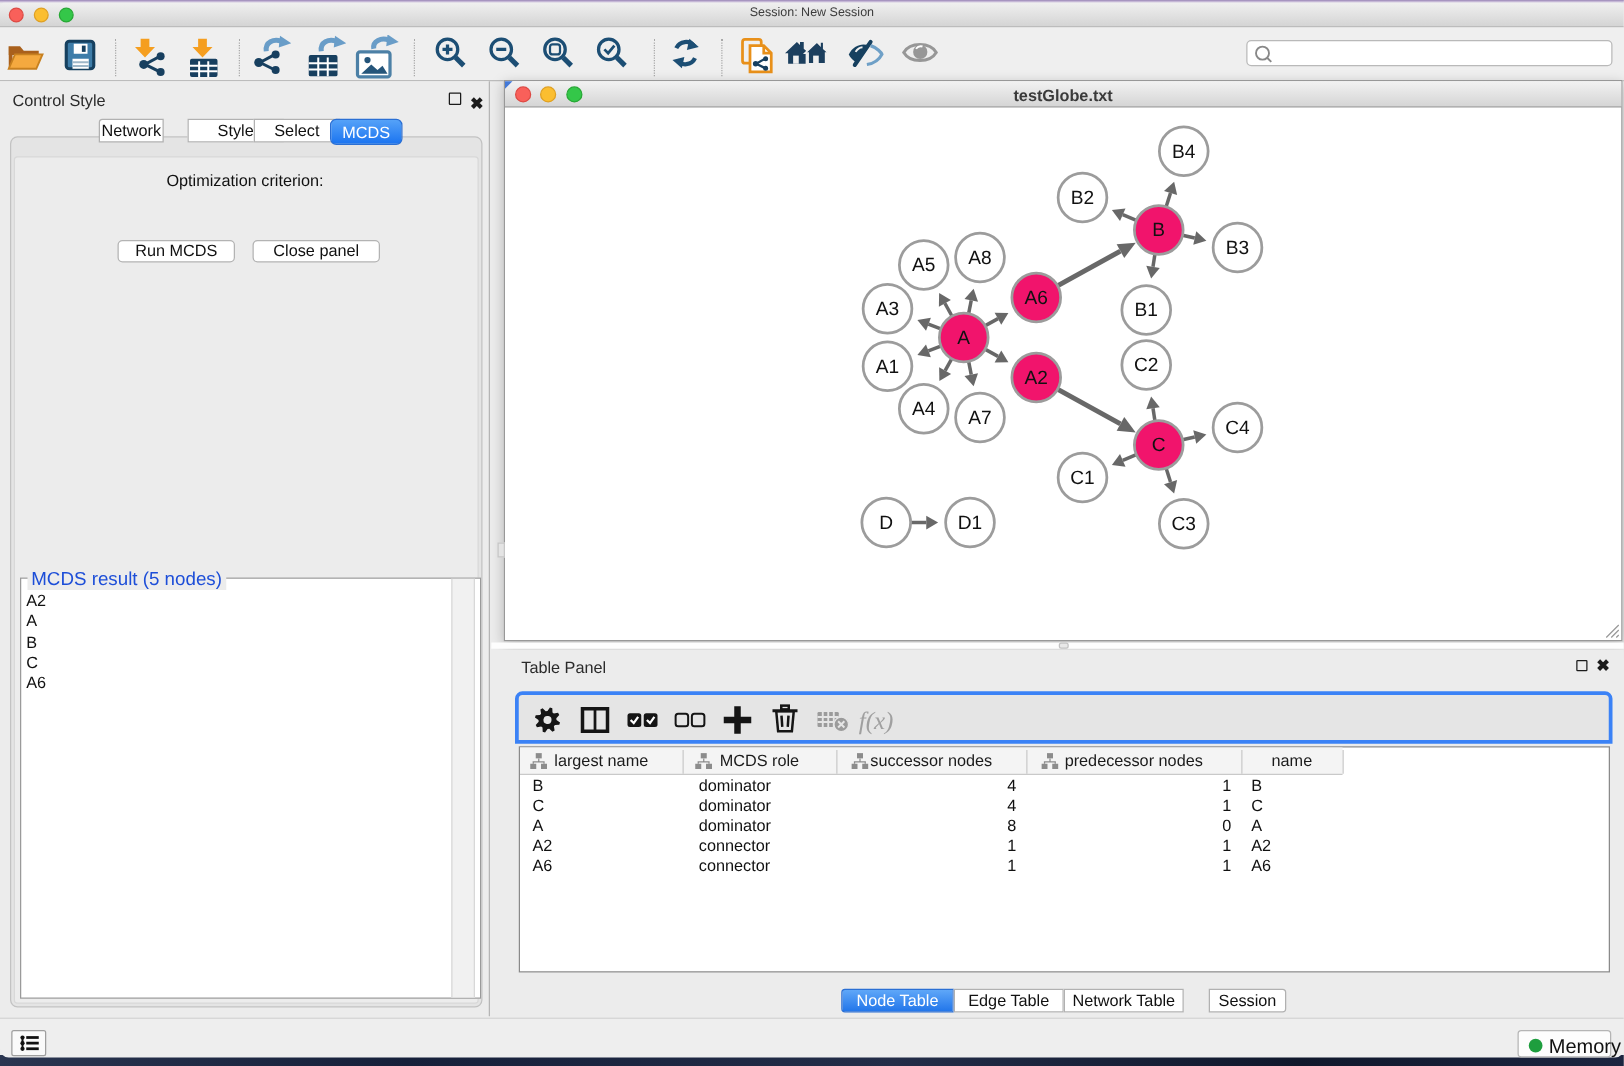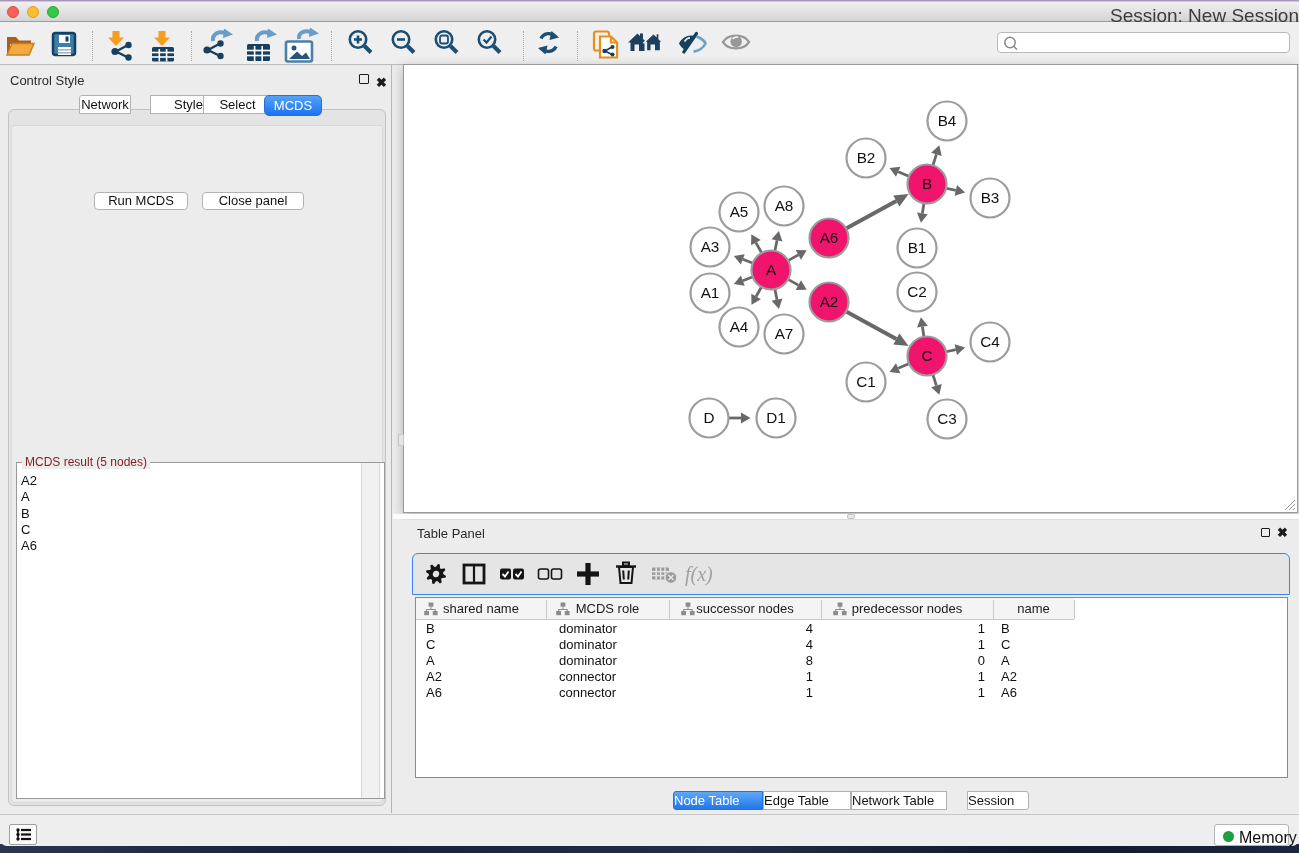--- a/index.html
+++ b/index.html
@@ -1,36 +1,36 @@
 <!DOCTYPE html>
 <html><head><meta charset="utf-8">
 <style>
 *{margin:0;padding:0;box-sizing:border-box}
 html,body{width:1299px;height:853px}
 body{position:relative;font-family:"Liberation Sans",sans-serif;background:#ececec;overflow:hidden}
 .abs{position:absolute}
 #topstrip{left:0;top:0;width:1299px;height:2px;background:#cfc3de;border-top:1px solid #a795c0}
 #titlebar{left:0;top:2px;width:1299px;height:20px;background:linear-gradient(#f0f0f0,#d4d4d4);border-bottom:1px solid #9c9c9c;border-radius:4px 4px 0 0}
 #titlebar .tl{position:absolute;width:12px;height:12px;border-radius:50%;top:4px}
-#ttext{width:100%;text-align:right;font-size:19px;color:#3c3c3c;padding-top:3px}
+#ttext{width:100%;text-align:center;font-size:10px;color:#3c3c3c;padding-top:3px}
 #toolbar{left:0;top:22px;width:1299px;height:43px;background:#efefef;border-bottom:1px solid #bcbcbc}
 .tsep{position:absolute;top:9px;height:30px;width:0;border-left:1px dotted #a9a9a9}
 #searchbox{position:absolute;left:997px;top:10px;width:293px;height:21px;background:#fff;border:1px solid #b9b9b9;border-radius:4px}
 #cpanel{left:0;top:65px;width:392px;height:748px;background:#ececec;border-right:1px solid #b5b5b5}
 #cptitle{position:absolute;left:10px;top:8px;font-size:13px;color:#2b2b2b}
 .dockbtn{position:absolute;top:10px;font-weight:bold;color:#1b1b1b;font-size:12px}
 #cpbody{position:absolute;left:8px;top:44px;width:378px;height:697px;background:#e4e4e4;border:1px solid #c2c2c2;border-radius:6px}
 .tabrow{position:absolute;left:79px;top:30px;height:19px}
 .tab{position:absolute;top:0;height:19px;background:#fff;border:1px solid #b1b1b1;font-size:13px;text-align:center;line-height:17px;color:#111}
 .tabsel{top:0;height:21px;background:linear-gradient(#55a2f8,#1b74f0);color:#fff;border:1px solid #2a6fd4;border-radius:5px;line-height:19px}
 
 .hdrsep{position:absolute;top:2px;height:19px;width:0;border-left:1px solid #c9c9c9}
 .hcell{position:absolute;top:3px;height:19px;text-align:center;font-size:13px;color:#1b1b1b}
 .tcol{position:absolute;font-size:13px;color:#111;line-height:16px}
-.btab{position:absolute;top:0;height:19px;background:#fff;border:1px solid #b1b1b1;font-size:13px;text-align:left;line-height:17px;color:#111}
+.btab{position:absolute;top:0;height:19px;background:#fff;border:1px solid #b1b1b1;font-size:13px;text-align:center;line-height:17px;color:#111}
 .btabsel{background:linear-gradient(#5fa7f8,#2276ea);color:#fff;border:1px solid #2a6fd4}
 .hico{position:absolute;top:4px}
 </style></head>
 <body>
 <div id="topstrip" class="abs"></div>
 <div id="titlebar" class="abs">
  <div class="tl" style="left:7px;background:#f9605a;border:1px solid #dd4a44"></div>
  <div class="tl" style="left:27px;background:#fbbe30;border:1px solid #dfa023"></div>
  <div class="tl" style="left:47px;background:#34c749;border:1px solid #27a835"></div>
  <div id="ttext">Session: New Session</div>
@@ -177,30 +177,38 @@
  <div class="dockbtn" style="left:376px;font-size:13px">✖</div>
  <div id="cpbody">
       <div style="position:absolute;left:2px;top:15px;width:372px;height:678px;background:#ececec;border:1px solid #d8d8d8;border-radius:3px"></div>
     </div>
  <div class="tabrow">
   <div class="tab" style="left:0;width:52px;border-radius:3px 0 0 0">Network</div>
   <div class="tab" style="left:71px;width:77px">Style</div>
   <div class="tab" style="left:124px;width:69px">Select</div>
   <div class="tab tabsel" style="left:185px;width:58px">MCDS</div>
  </div>
+ <div class="abs" style="left:0;top:72px;width:392px;text-align:center;font-size:13px;color:#111">Optimization criterion:</div>
  <div class="abs" style="left:94px;top:127px;width:94px;height:18px;background:#fff;border:1px solid #b3b3b3;border-radius:4px;text-align:center;font-size:13px;line-height:16px;color:#111">Run MCDS</div>
  <div class="abs" style="left:202px;top:127px;width:102px;height:18px;background:#fff;border:1px solid #b3b3b3;border-radius:4px;text-align:center;font-size:13px;line-height:16px;color:#111">Close panel</div>
  <div class="abs" style="left:16px;top:397px;width:369px;height:337px;border:1px solid #9a9a9a;background:#fff">
    <div class="abs" style="left:344px;top:0px;width:19px;height:335px;background:#f1f1f1;border-left:1px solid #d8d8d8;border-right:1px solid #d8d8d8"></div>
    <div class="abs" style="left:4px;top:10px;font-size:13px;color:#111;line-height:16.3px">A2<br>A<br>B<br>C<br>A6</div>
  </div>
- <div class="abs" style="left:22px;top:390px;background:#ececec;font-size:12px;color:#7f1d1d;padding:0 3px">MCDS result (5 nodes)</div>
+ <div class="abs" style="left:22px;top:390px;background:#ececec;font-size:15px;color:#1d4ed8;padding:0 3px">MCDS result (5 nodes)</div>
 
 </div>
 <div class="abs" id="gwin" style="left:403px;top:64px;width:895px;height:449px;background:#fff;border:1px solid #989898;box-shadow:0 3px 10px rgba(0,0,0,0.25)">
+ <div class="abs" style="left:0;top:0;width:893px;height:21px;background:linear-gradient(#f2f2f2,#d5d5d5);border-bottom:1px solid #9a9a9a">
+  <div class="abs" style="left:0;top:0;width:0;height:0;border-left:6px solid #4379d8;border-bottom:6px solid transparent"></div>
+  <div class="tl" style="position:absolute;left:8px;top:4px;width:13px;height:13px;border-radius:50%;background:#f9605a;border:1px solid #dd4a44"></div>
+  <div class="tl" style="position:absolute;left:28px;top:4px;width:13px;height:13px;border-radius:50%;background:#fbbe30;border:1px solid #dfa023"></div>
+  <div class="tl" style="position:absolute;left:49px;top:4px;width:13px;height:13px;border-radius:50%;background:#34c749;border:1px solid #27a835"></div>
+  <div style="width:100%;text-align:center;font-size:13px;font-weight:bold;color:#3a3a3a;padding-top:4px">testGlobe.txt</div>
+ </div>
  <svg class="abs" style="left:0;top:21px" width="893" height="427" viewBox="0 0 893 427" font-family="Liberation Sans,sans-serif">
 <line x1="358.1" y1="167.8" x2="351.9" y2="156.6" stroke="#686868" stroke-width="2.8"></line>
 <polygon points="347.3,148.3 356.7,154.0 347.1,159.3" fill="#686868"></polygon>
 <line x1="370.7" y1="165.9" x2="373.0" y2="154.3" stroke="#686868" stroke-width="2.8"></line>
 <polygon points="374.9,145.0 378.4,155.4 367.6,153.2" fill="#686868"></polygon>
 <line x1="349.7" y1="177.5" x2="338.7" y2="173.3" stroke="#686868" stroke-width="2.8"></line>
 <polygon points="329.9,170.0 340.7,168.2 336.8,178.5" fill="#686868"></polygon>
 <line x1="349.7" y1="190.5" x2="338.7" y2="194.7" stroke="#686868" stroke-width="2.8"></line>
 <polygon points="329.9,198.0 336.8,189.5 340.7,199.8" fill="#686868"></polygon>
 <line x1="357.9" y1="200.1" x2="352.1" y2="210.5" stroke="#686868" stroke-width="2.8"></line>
@@ -281,21 +289,21 @@
     </svg>
 </div>
 <div class="abs" style="left:398px;top:434px;width:6px;height:12px;background:#e4e4e4;border:1px solid #c6c6c6"></div>
 <div class="abs" style="left:393px;top:514px;width:906px;height:5px;background:#fdfdfd"></div>
 <div class="abs" style="left:847px;top:513.5px;width:8px;height:5px;background:#e8e8e8;border:1px solid #c2c2c2;border-radius:2px"></div>
 
 <div class="abs" id="tpanel" style="left:393px;top:520px;width:906px;height:293px;background:#ececec">
  <div class="abs" style="left:24px;top:6px;font-size:13px;color:#2b2b2b">Table Panel</div>
  <div class="abs" style="left:868px;top:8px;width:9px;height:9px;border:1.5px solid #1b1b1b;border-radius:1px"></div>
  <div class="abs" style="left:884px;top:5px;font-weight:bold;color:#1b1b1b;font-size:13px">✖</div>
- <div class="abs" style="left:19px;top:33px;width:878px;height:42px;background:#e5e5e5;border:1px solid #3b82f6;border-radius:6px 6px 0 0">
+ <div class="abs" style="left:19px;top:33px;width:878px;height:42px;background:#e5e5e5;border:3px solid #3b82f6;border-radius:6px 6px 0 0">
   <svg width="878" height="42" viewBox="0 0 878 42">
    <g fill="#151515">
     <g transform="translate(23,20) rotate(11)">
      <path d="M0.00,-10.20 L1.99,-10.00 L2.76,-6.65 L4.00,-5.99 L7.21,-7.21 L8.48,-5.67 L6.65,-2.76 L7.06,-1.40 L10.20,0.00 L10.00,1.99 L6.65,2.76 L5.99,4.00 L7.21,7.21 L5.67,8.48 L2.76,6.65 L1.40,7.06 L0.00,10.20 L-1.99,10.00 L-2.76,6.65 L-4.00,5.99 L-7.21,7.21 L-8.48,5.67 L-6.65,2.76 L-7.06,1.40 L-10.20,0.00 L-10.00,-1.99 L-6.65,-2.76 L-5.99,-4.00 L-7.21,-7.21 L-5.67,-8.48 L-2.76,-6.65 L-1.40,-7.06 Z" fill="#151515"></path>
      <circle r="3.2" fill="#e5e5e5"></circle>
     </g>
     <g transform="translate(61,20)">
      <rect x="-10" y="-9" width="20" height="18" fill="none" stroke="#151515" stroke-width="2.8"></rect>
      <line x1="0" y1="-9" x2="0" y2="9" stroke="#151515" stroke-width="2.2"></line>
     </g>
@@ -338,21 +346,21 @@
 
  </div>
  <div class="abs" style="left:22px;top:77px;width:873px;height:181px;background:#fff;border:1px solid #8a8a8a">
   <div class="abs" style="left:0;top:0;width:658px;height:22px;background:#f4f4f4;border-bottom:1px solid #c9c9c9"></div>
   <div class="hdrsep" style="left:130px"></div>
   <div class="hdrsep" style="left:253px"></div>
   <div class="hdrsep" style="left:405px"></div>
   <div class="hdrsep" style="left:577px"></div>
   <div class="hdrsep" style="left:658px"></div>
   <div class="hcell" style="left:130px;width:123px">MCDS role</div>
-  <div class="hcell" style="left:0px;width:130px">shared name</div>
+  <div class="hcell" style="left:0px;width:130px">largest name</div>
   <div class="hcell" style="left:253px;width:152px">successor nodes</div>
   <div class="hcell" style="left:405px;width:172px">predecessor nodes</div>
   <div class="hcell" style="left:577px;width:81px">name</div>
 <svg class="hico" style="left:8px" width="14" height="14" viewBox="0 0 14 14">
         <g fill="#8c8c8c">
           <rect x="4.6" y="0.5" width="4.8" height="4.2"></rect>
           <rect x="0.2" y="9" width="4.8" height="4.2"></rect>
           <rect x="8.8" y="9" width="4.8" height="4.2"></rect>
           <path d="M6.5 4.7 h1 v2.3 h-1 z M2.1 7 h9.6 v1 h-9.6 z M2.1 7 h1 v2 h-1 z M10.7 7 h1 v2 h-1 z"></path>
         </g>

